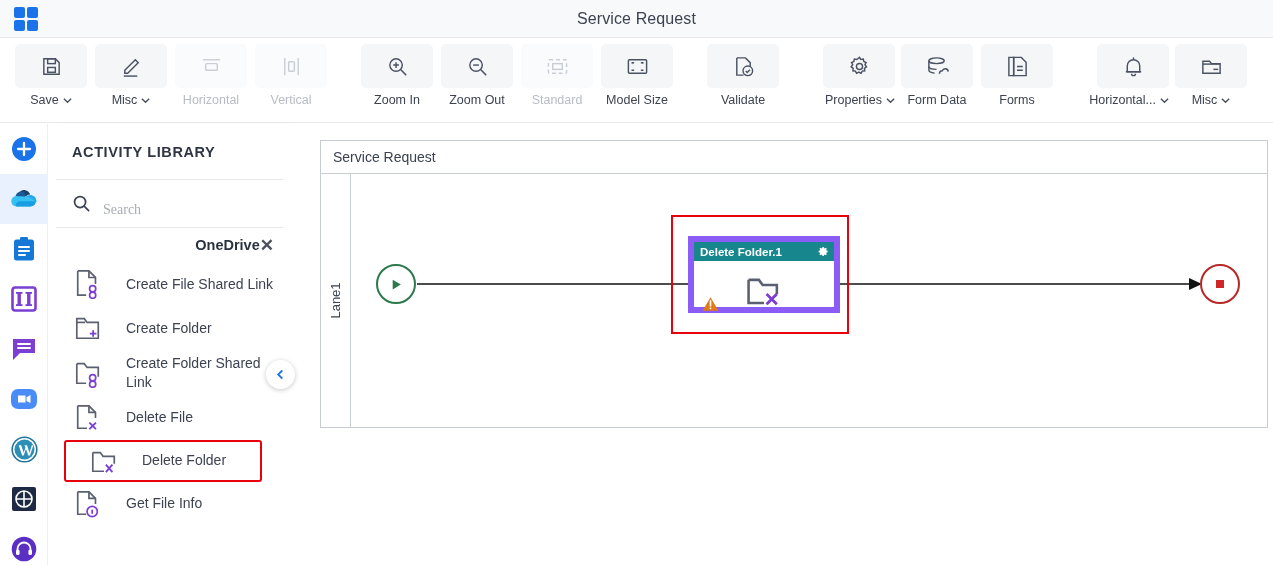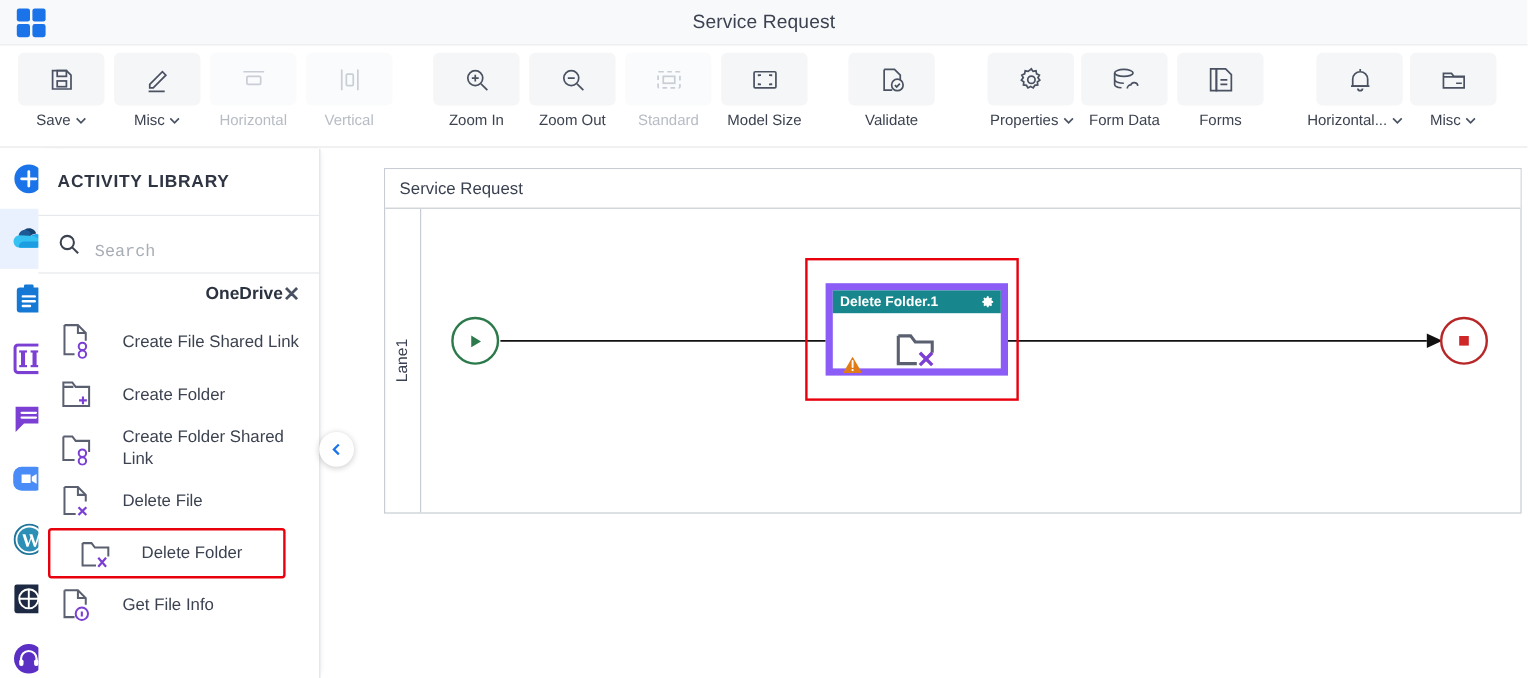--- a/index.html
+++ b/index.html
@@ -56,36 +56,36 @@
     background:#ffffff; border-right:1px solid #eceef1;
   }
   .rail-item {
     width:48px; height:50px; display:flex; align-items:center; justify-content:center;
     cursor:pointer;
   }
   .rail-item.active { background:#e8f1fd; }
 
   
   .panel {
-    position:absolute; top:124px; left:32px; width:235px; height:441px;
+    position:absolute; top:124px; left:56px; width:235px; height:441px;
     background:#fff; border-right:1px solid #dfe2e6;
     box-shadow: 2px 0 5px -3px rgba(0,0,0,.15);
   }
   .panel-title {
     height:56px; display:flex; align-items:center; padding-left:16px;
     font-size:14.5px; color:#2f3542; font-weight:700; letter-spacing:.6px;
     border-bottom:1px solid #e6e8eb;
   }
   .panel-search {
     height:48px; display:flex; align-items:center; padding-left:16px; gap:12px;
     border-bottom:1px solid #e6e8eb;
   }
   .panel-search input {
     border:none; outline:none; font-size:14px; color:#c2410c;
-    width:150px; background:transparent; font-family:Liberation Mono, monospace;margin-top:13px;
+    width:150px; background:transparent; font-family:Liberation Serif, serif;margin-top:13px;
   }
   .panel-search input::placeholder { color:#a8adb5; }
   .group-head {
     height:34px; display:flex; align-items:center; justify-content:flex-end;
     padding:0 16px 0 16px; font-size:14.5px; color:#2b3340; font-weight:700;
   }
   .group-close { cursor:pointer; color:#4a5160; font-size:17px; line-height:1; }
   .act-list { padding-left:8px; }
   .act-item {
     display:flex; align-items:center; gap:24px; min-height:44px;

